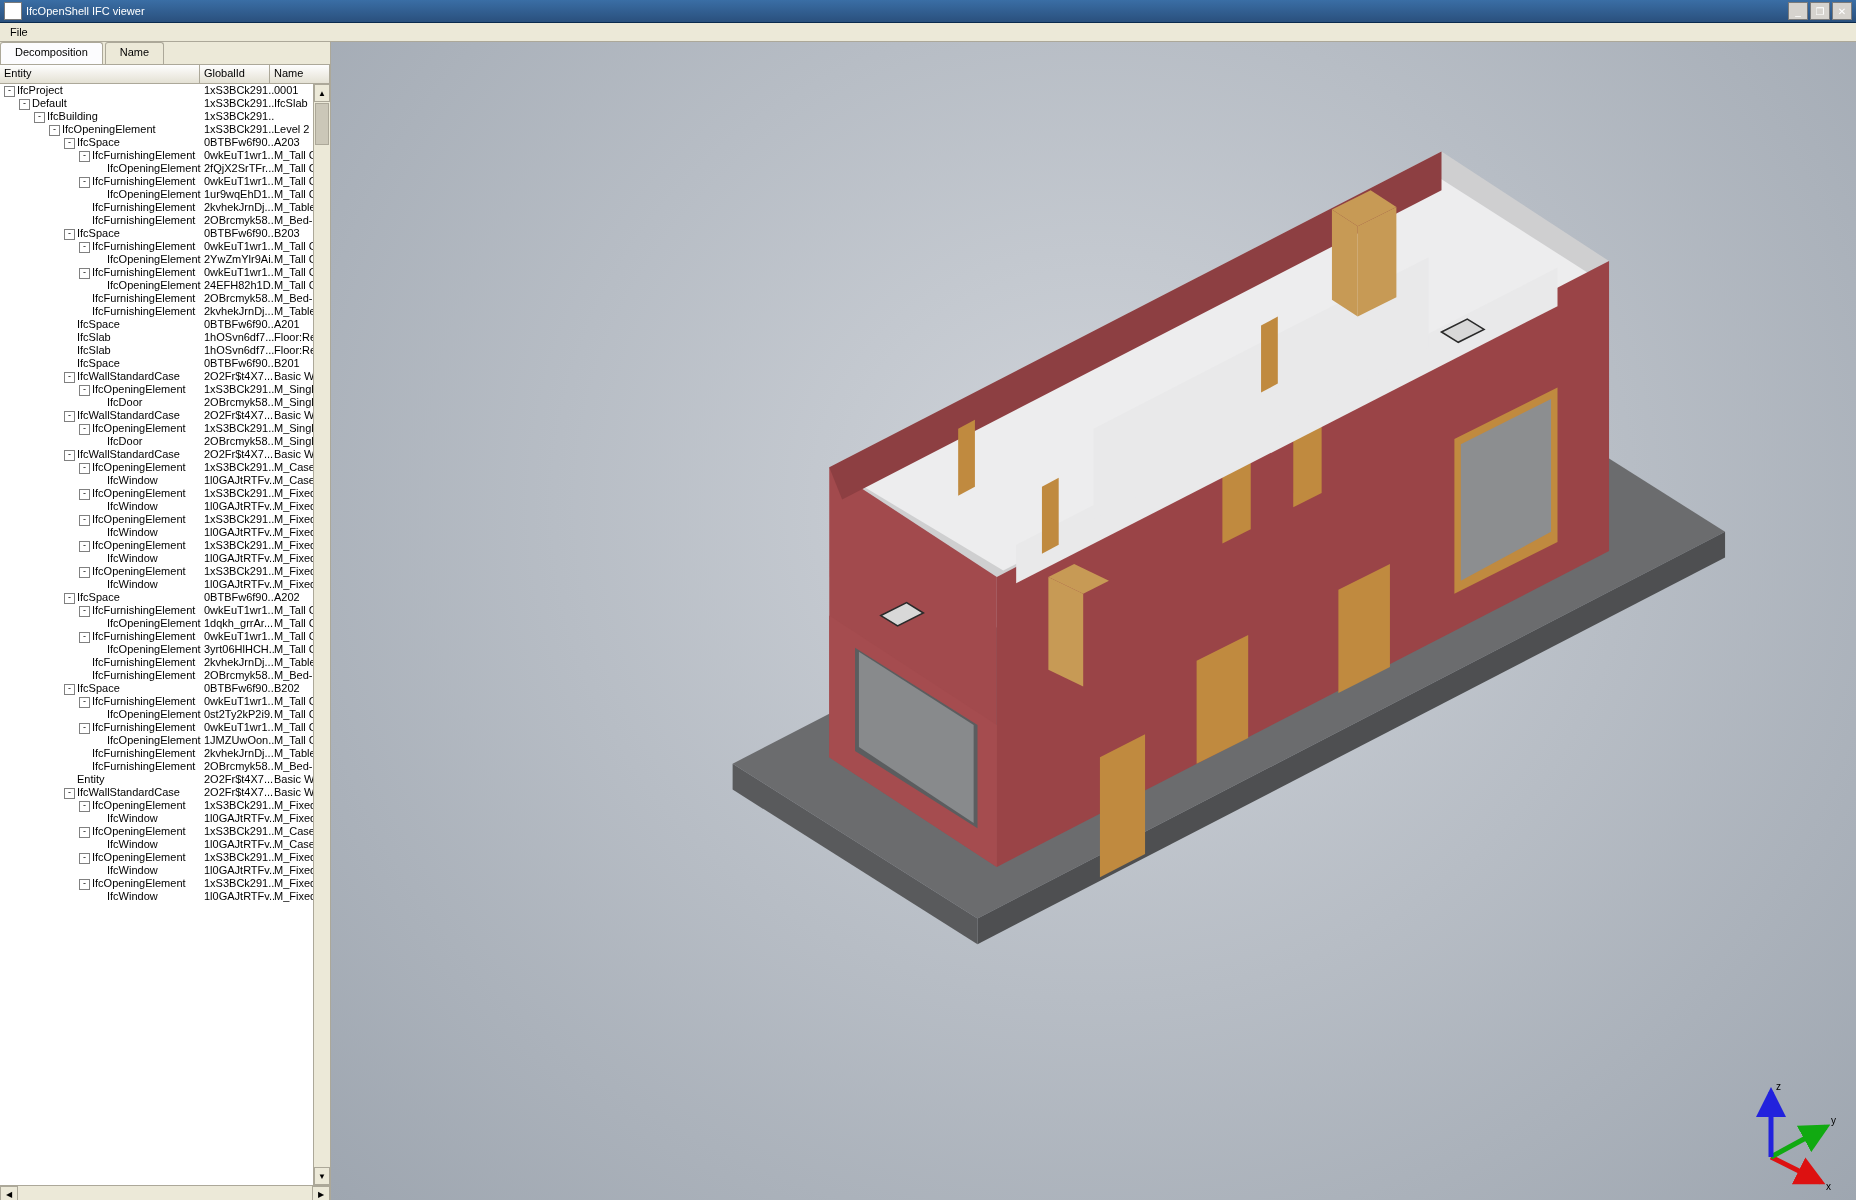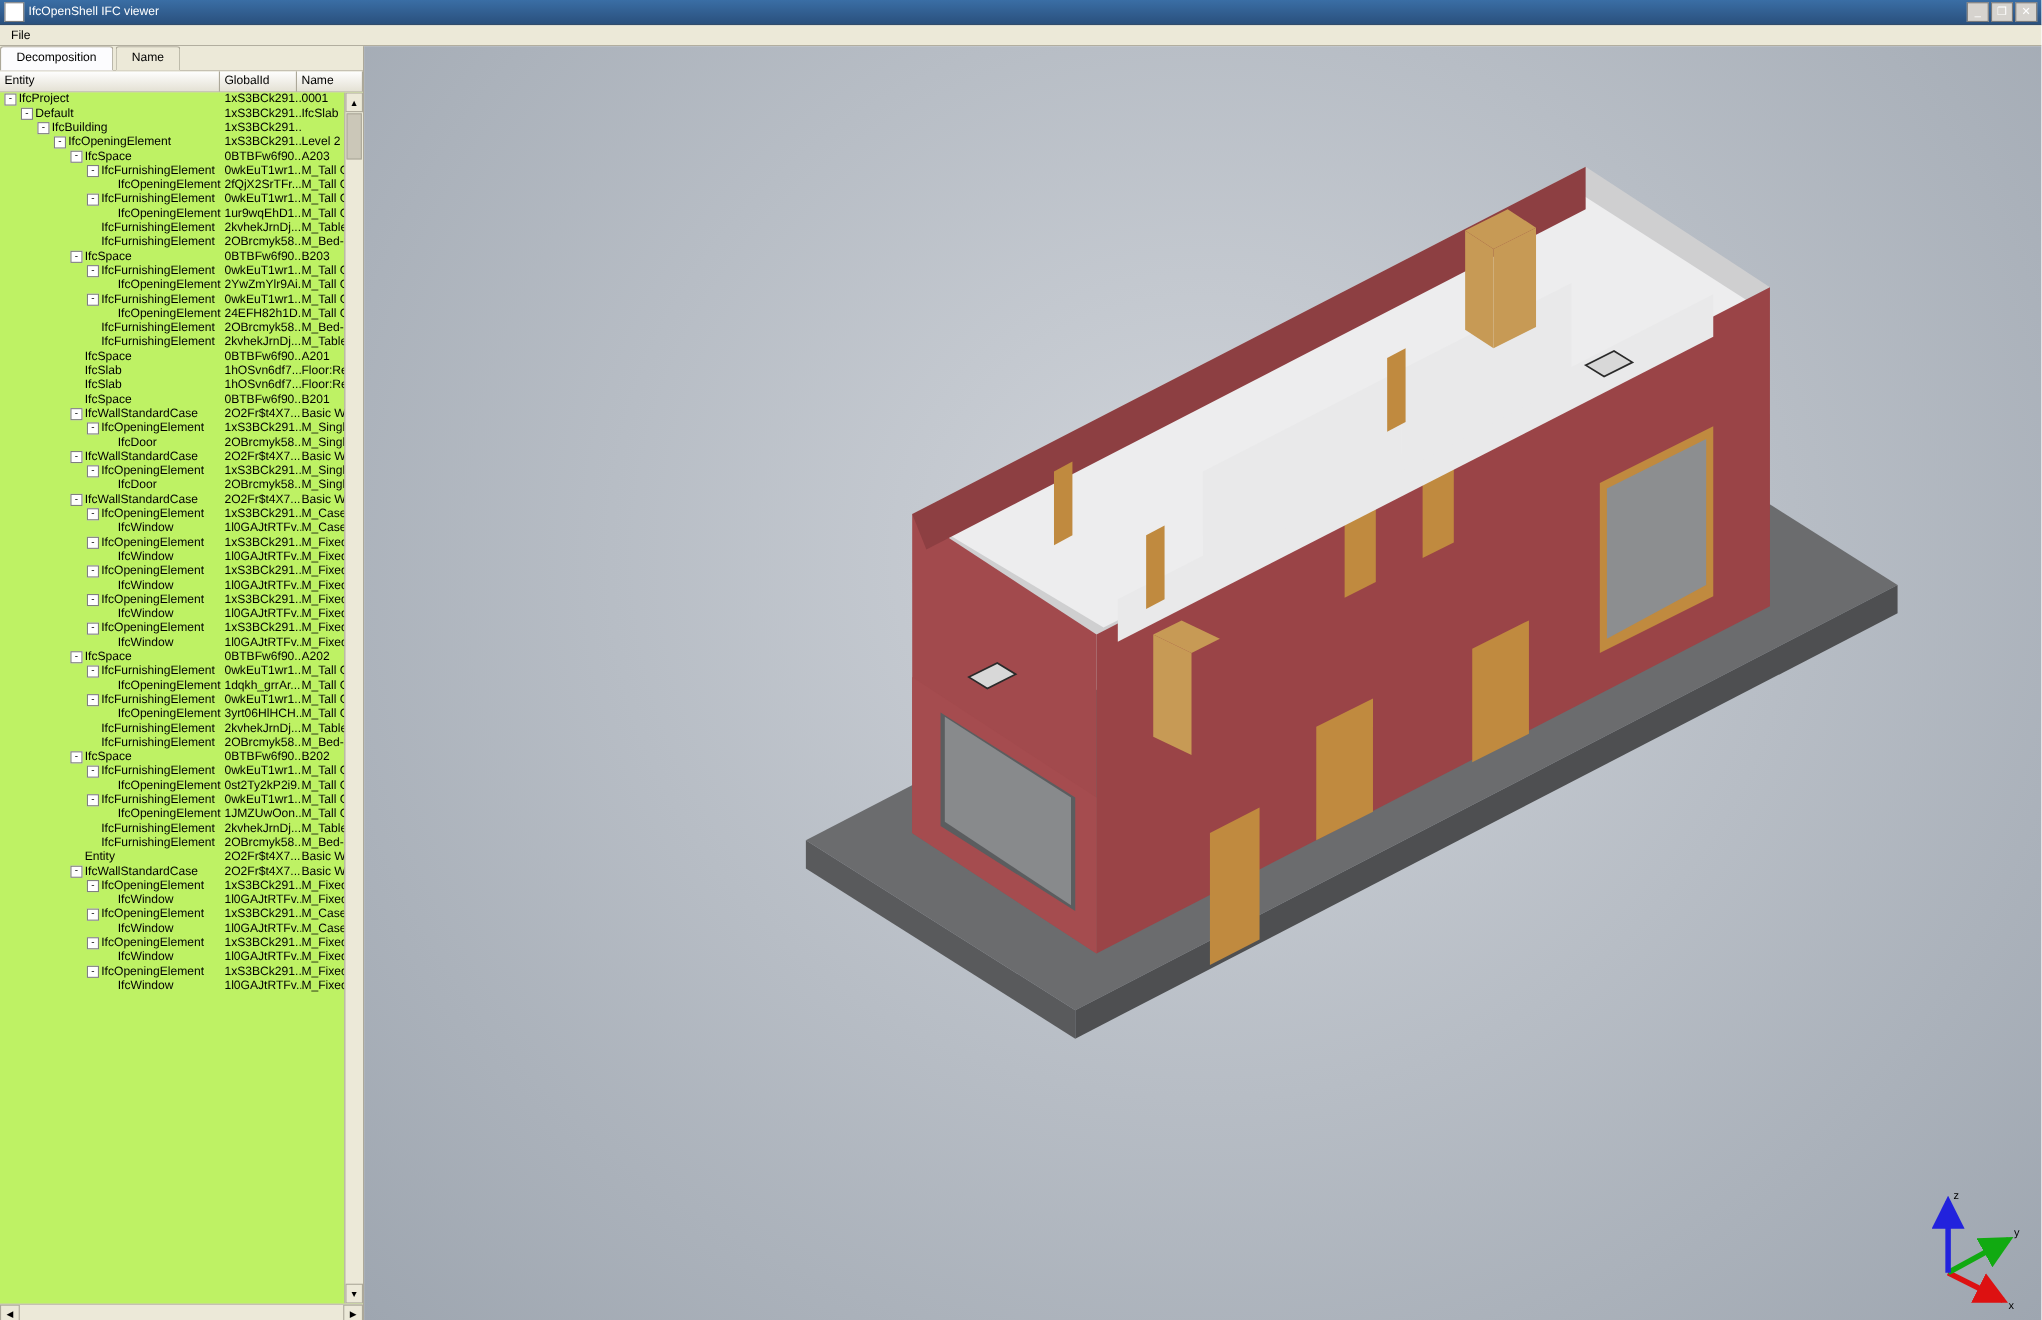--- a/index.html
+++ b/index.html
@@ -18,21 +18,21 @@
   .main{display:flex;height:calc(100% - 40px)}
   .sidebar{width:330px;border-right:1px solid #aca899;background:#ece9d8;display:flex;flex-direction:column}
   .tabs{height:22px;display:flex;border-bottom:1px solid #aca899;background:#ece9d8}
   .tab{padding:3px 14px;border:1px solid #aca899;border-bottom:none;margin-right:2px;
        background:#ece9d8;cursor:pointer;border-radius:3px 3px 0 0}
   .tab.active{background:#fcfcfe}
   .colhdr{display:flex;height:18px;background:#ece9d8;border-bottom:1px solid #aca899}
   .colhdr div{border-right:1px solid #aca899;padding:2px 4px;background:linear-gradient(#fefefe,#e4e1d4);
               box-sizing:border-box;overflow:hidden}
   .col-ent{width:200px}.col-gid{width:70px}.col-nm{flex:1}
-  .tree{flex:1;overflow-y:auto;overflow-x:hidden;background:#bef264;position:relative}
+  .tree{flex:1;overflow-y:auto;overflow-x:hidden;background:#ffffff;position:relative}
   .row{display:flex;height:13px;line-height:13px;white-space:nowrap;cursor:default}
   .row .c1{width:204px;overflow:hidden;position:relative}
   .row .c2{width:70px;overflow:hidden;color:#000}
   .row .c3{flex:1;overflow:hidden;color:#000}
   .tw{display:inline-block;width:9px;height:9px;border:1px solid #808080;text-align:center;
       line-height:7px;font-size:9px;margin-right:2px;background:#fff;cursor:pointer;vertical-align:middle}
   .sp{display:inline-block}
   .hscroll{height:16px;background:#ece9d8;border-top:1px solid #aca899;display:flex;align-items:center}
   .sbtn{width:16px;height:14px;background:#ece9d8;border:1px solid #aca899;display:flex;
         align-items:center;justify-content:center;font-size:8px;cursor:pointer}

